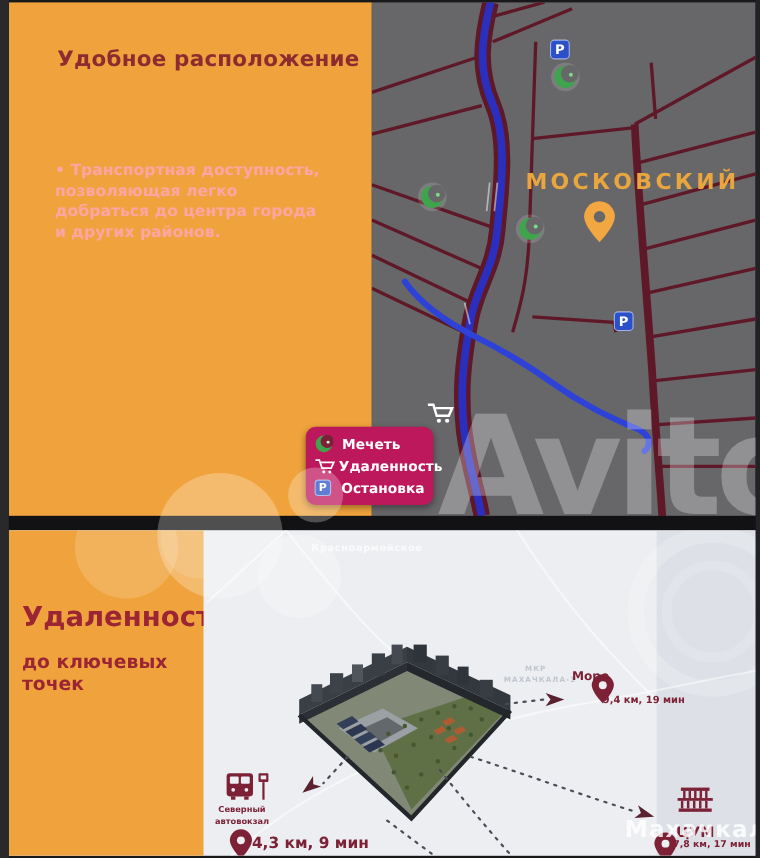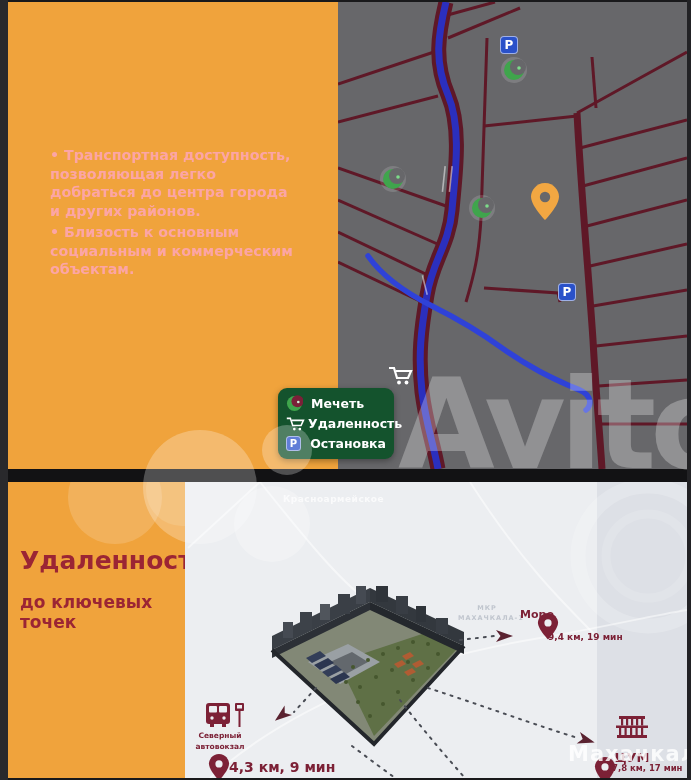--- a/index.html
+++ b/index.html
@@ -17,21 +17,21 @@
             font-size:19.5px;font-weight:bold;letter-spacing:.2px;}
   .s1-bullets{position:absolute;left:42px;top:144px;width:252px;color:#fca5a5;
               font-size:14.2px;font-weight:bold;line-height:1.32;}
   .s1-bullets div{margin-bottom:2px;}
   .moskovsky{position:absolute;left:462px;top:151px;width:210px;text-align:center;
              color:#E9A53E;font-size:20px;font-weight:bold;letter-spacing:3px;}
   .p-badge{position:absolute;width:18px;height:18px;border-radius:4px;background:#2A51C9;
            border:1px solid rgba(255,255,255,.55);color:#fff;font-size:12px;font-weight:bold;
            display:flex;align-items:center;justify-content:center;}
   .p1{left:492px;top:34px;} .p2{left:550px;top:281px;}
-  .legend{position:absolute;left:270px;top:386px;width:116px;height:71px;background:#14532d;
+  .legend{position:absolute;left:270px;top:386px;width:116px;height:71px;background:#be185d;
           border-radius:9px;padding:6px 8px;display:flex;flex-direction:column;justify-content:space-between;
           box-shadow:0 2px 6px rgba(0,0,0,.35);}
   .legend-row{display:flex;align-items:center;height:19px;}
   .legend-icon{width:22px;display:flex;align-items:center;justify-content:flex-start;}
   .legend-label{color:#fff;font-size:12.5px;font-weight:bold;margin-left:3px;}
   .p-mini{width:15px;height:15px;border-radius:3.5px;background:#2A51C9;color:#fff;font-size:10px;
           font-weight:bold;display:flex;align-items:center;justify-content:center;border:1px solid rgba(255,255,255,.5);}
 
   
   .divider{position:absolute;left:0;top:469px;width:691px;height:13px;background:#121214;}
@@ -137,25 +137,26 @@
         <circle cx="11" cy="18.5" r="1.9" fill="#fff" stroke="none"></circle>
         <circle cx="18.5" cy="18.5" r="1.9" fill="#fff" stroke="none"></circle>
       </g>
 
       <g transform="translate(545,204)">
         <path d="M0,-21 C-9,-21 -14,-13 -14,-7.5 C-14,2 0,16 0,16 C0,16 14,2 14,-7.5 C14,-13 9,-21 0,-21 Z" fill="#F2A742"></path>
         <circle cy="-7" r="5.2" fill="#67676A"></circle>
       </g>
     </svg>
 
+    <div class="s1-title">Удобное расположение</div>
     <div class="s1-bullets">
       <div>• Транспортная доступность, позволяющая легко добраться до центра города и других районов.</div>
-      <div>• Близость к основным социальным и коммерческим объектам.</div>
     </div>
 
+    <div class="moskovsky">МОСКОВСКИЙ</div>
     <div class="p-badge p1">P</div>
     <div class="p-badge p2">P</div>
 
     <div class="legend">
       <div class="legend-row">
         <span class="legend-icon">
           <svg width="17" height="17" viewBox="-9 -9 18 18">
               <circle r="8" fill="#3FA54C"></circle>
               <circle cx="3.2" cy="-2.4" r="6.4" fill="#7B2038"></circle>
               <circle cx="4" cy="-1.6" r="1.4" fill="#CFEFD6"></circle>

